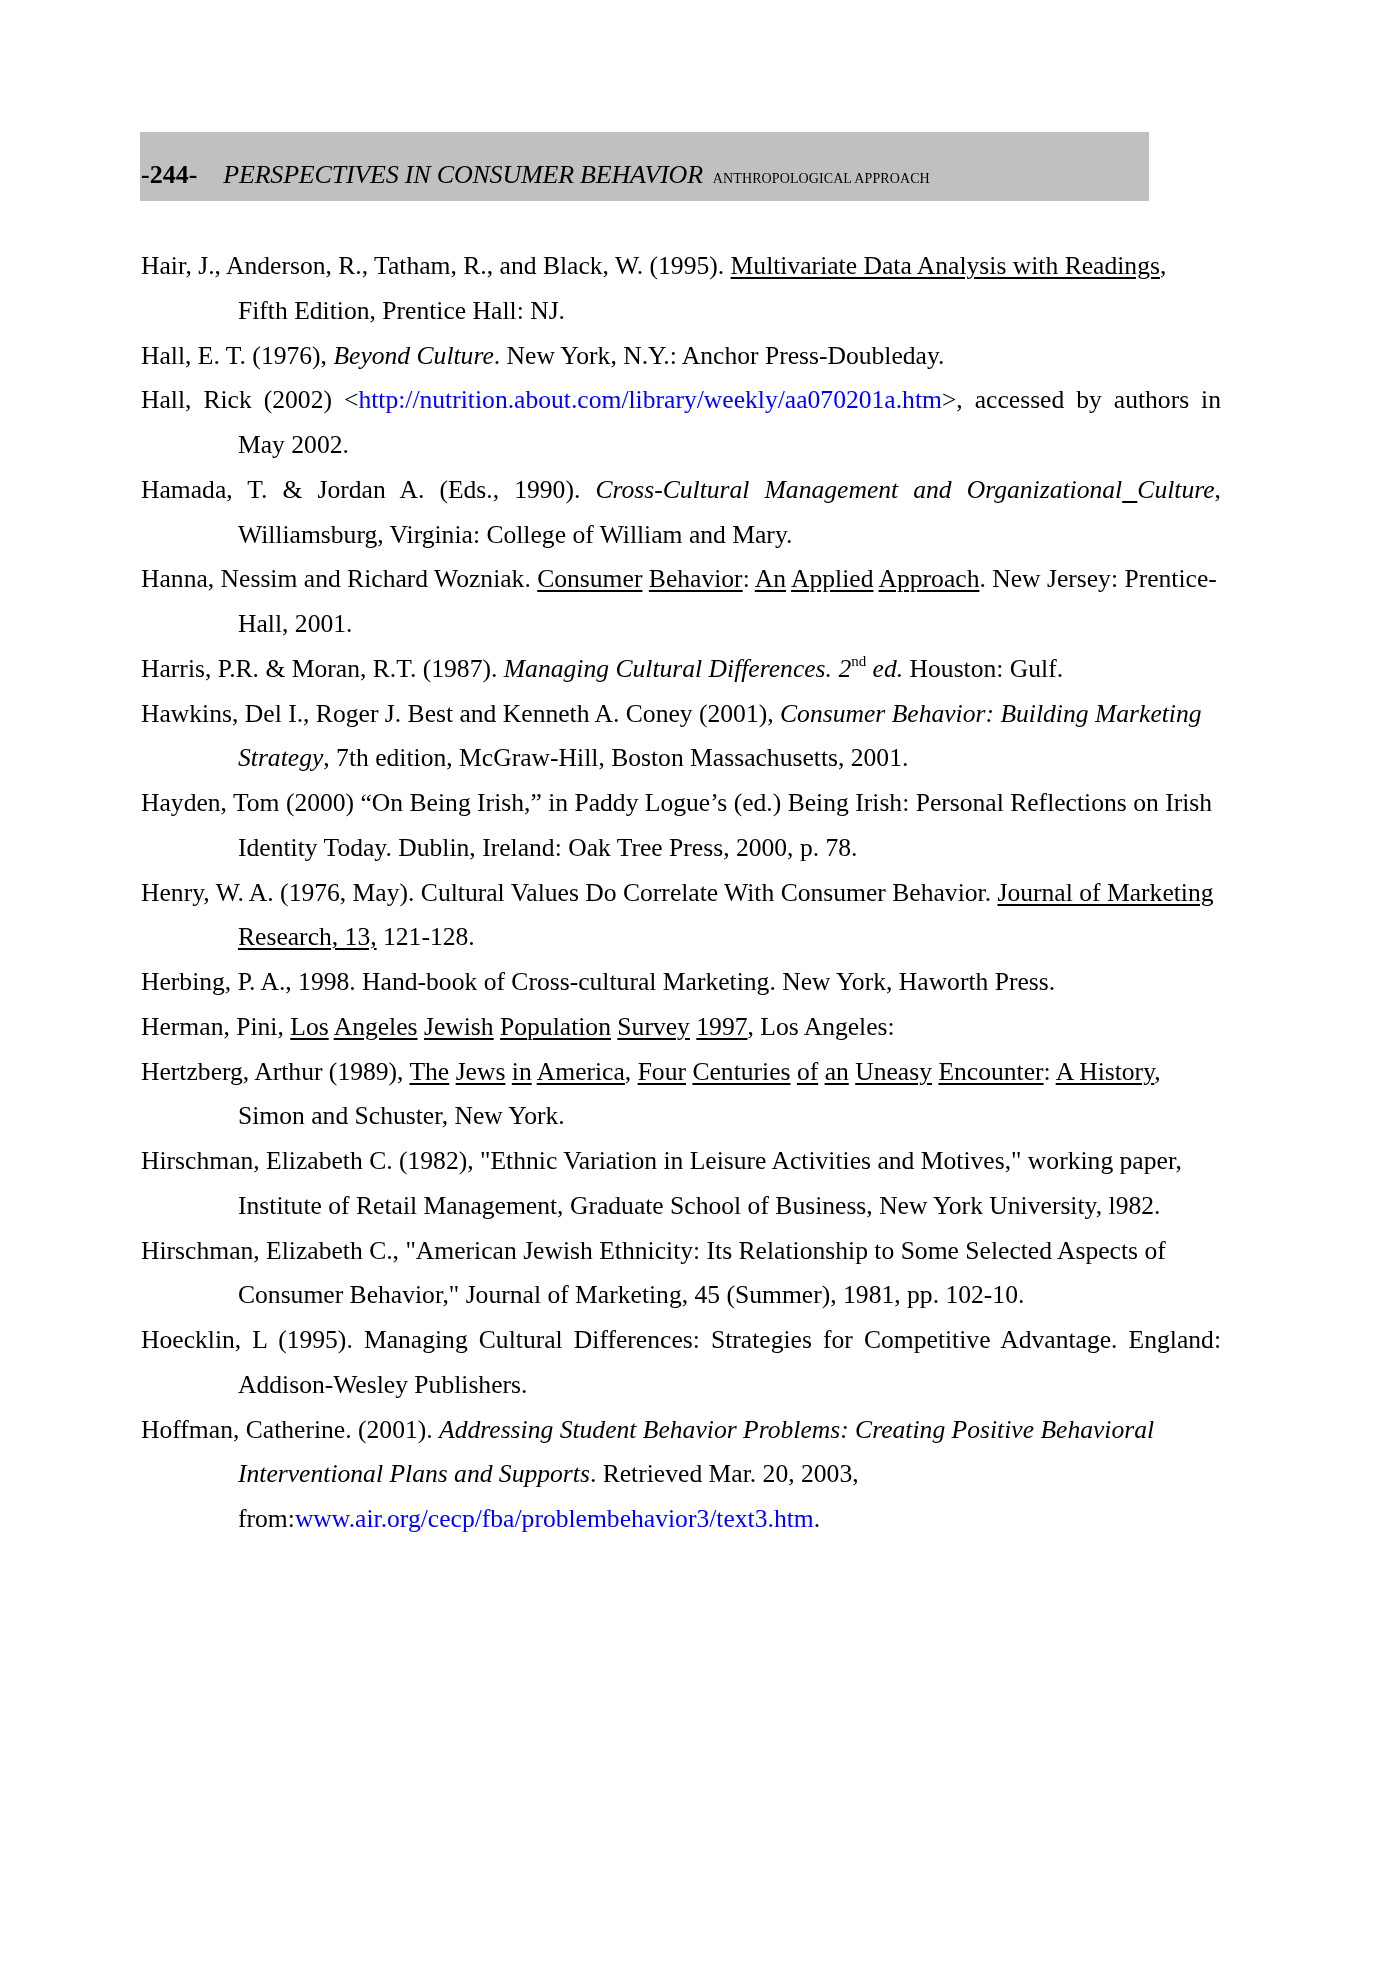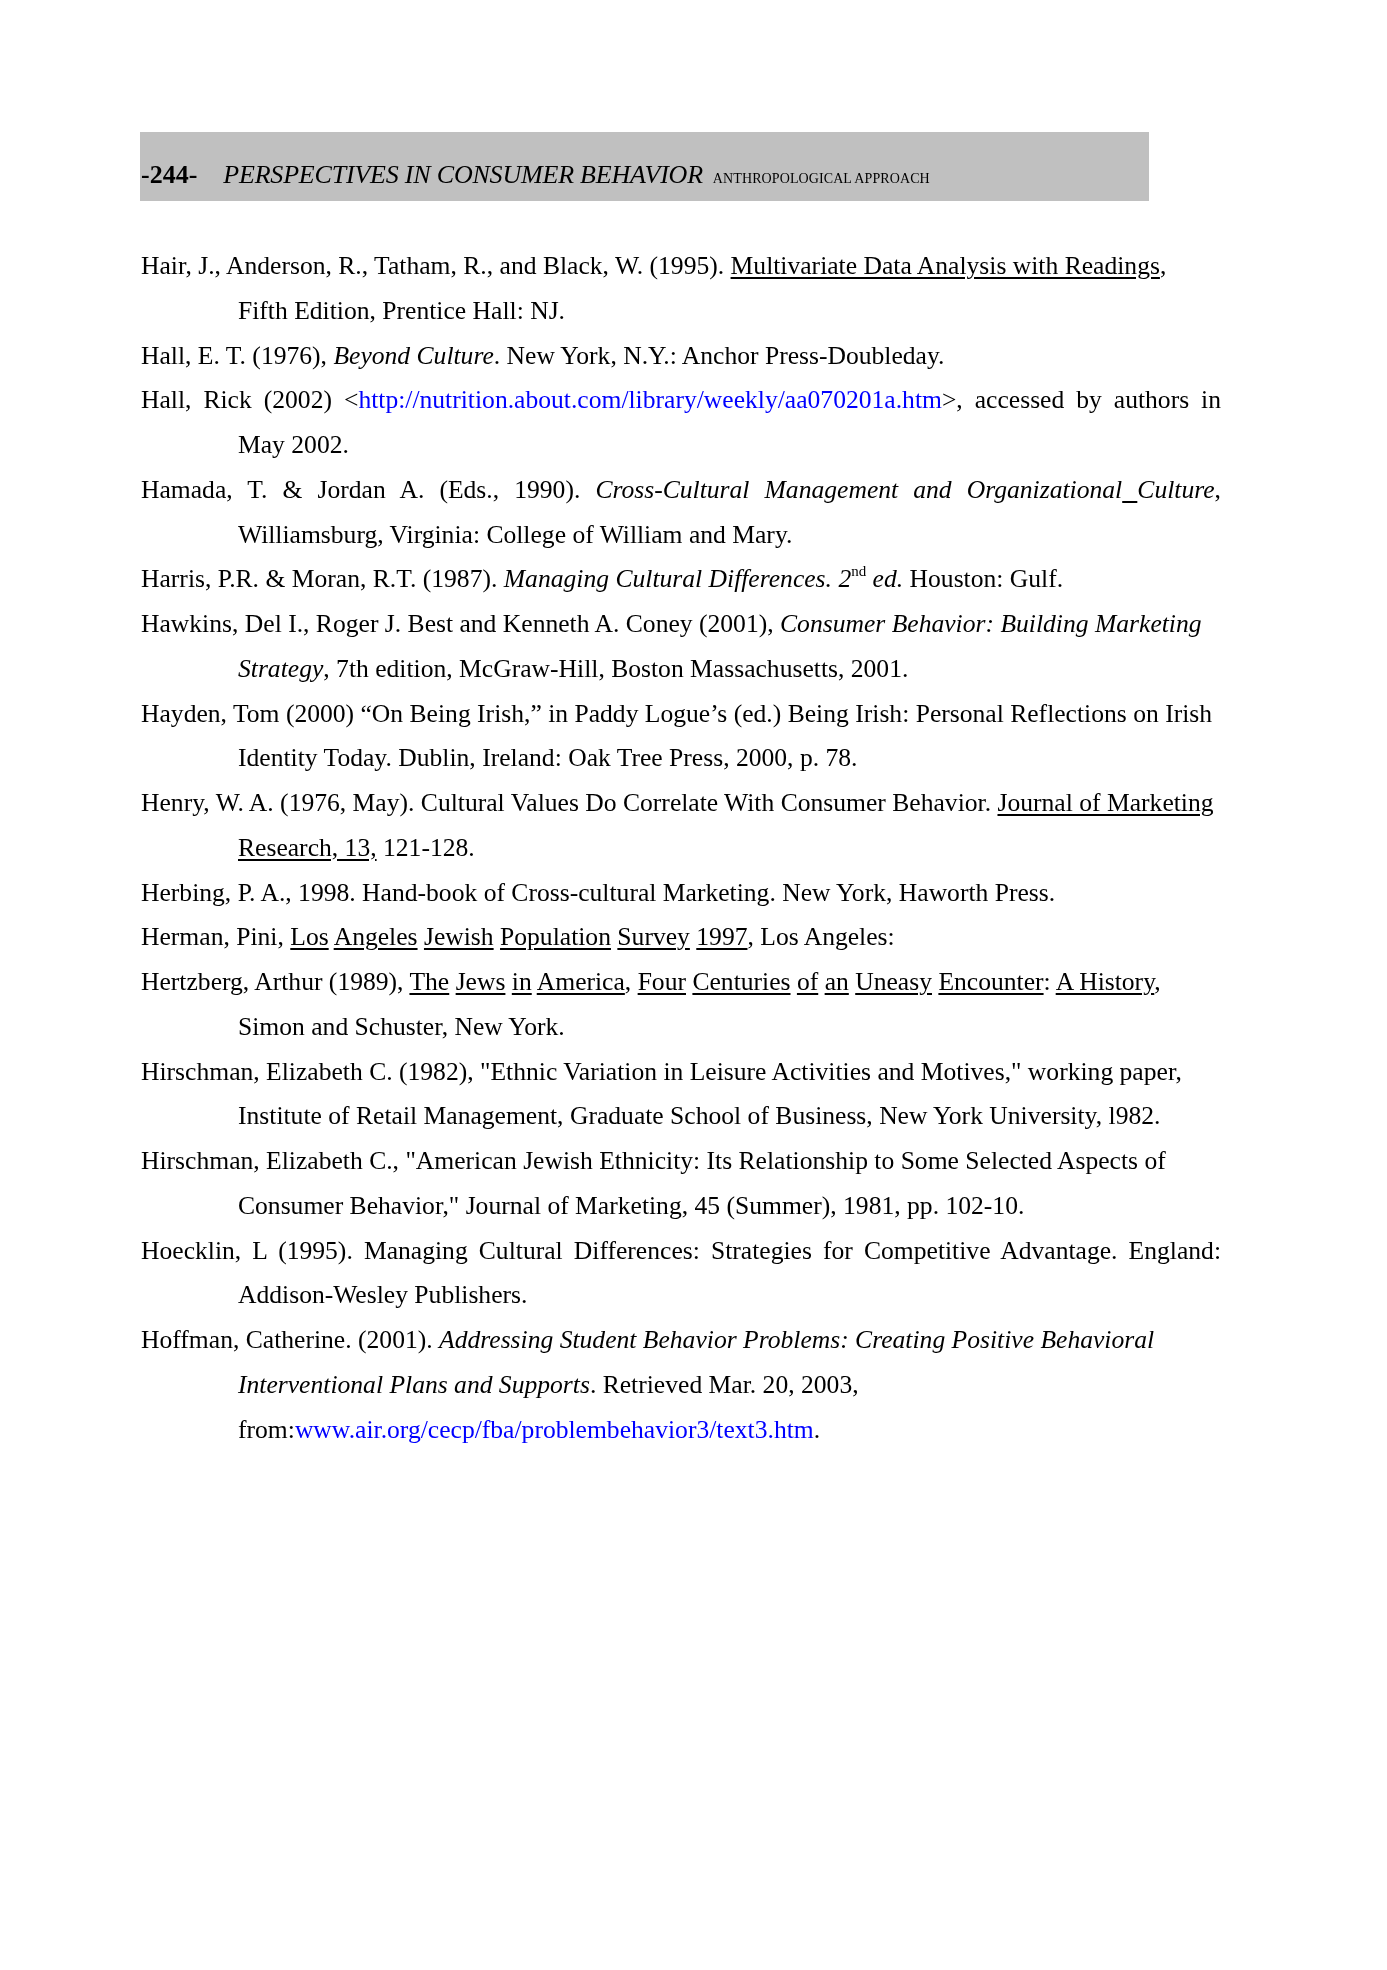--- a/index.html
+++ b/index.html
@@ -28,20 +28,21 @@
 <div class="header-band"></div>
 <div class="header-text">
   <span class="page-num">-244-</span><span class="book-title">PERSPECTIVES IN CONSUMER BEHAVIOR</span><span class="section-title">ANTHROPOLOGICAL APPROACH</span>
 </div>
 
 <div class="refs" id="refs">
     <p class="ref left"><span>Hair, J., Anderson, R., Tatham, R., and Black, W. (1995).  </span><span class="ul">Multivariate Data Analysis with Readings</span><span>, Fifth Edition, Prentice Hall: NJ.</span></p>
     <p class="ref left"><span>Hall, E. T. (1976), </span><span class="it">Beyond Culture</span><span>. New York, N.Y.: Anchor Press-Doubleday.</span></p>
     <p class="ref justify"><span>Hall, Rick (2002) &lt;</span><a class="link">http://nutrition.about.com/library/weekly/aa070201a.htm</a><span>&gt;, accessed by authors in May 2002.</span></p>
     <p class="ref justify"><span>Hamada, T. &amp; Jordan A. (Eds., 1990). </span><span class="it">Cross-Cultural Management and Organizational</span><span class="ul" style="white-space: pre;"> </span><span class="it">Culture</span><span>, Williamsburg, Virginia: College of William and Mary.</span></p>
+    <p class="ref left"><span>Hanna, Nessim and Richard Wozniak.  </span><span class="ul">Consumer</span><span> </span><span class="ul">Behavior</span><span>: </span><span class="ul">An</span><span> </span><span class="ul">Applied</span><span> </span><span class="ul">Approach</span><span>.  New Jersey: Prentice-Hall, 2001.</span></p>
     <p class="ref left"><span>Harris, P.R. &amp; Moran, R.T. (1987). </span><span class="it">Managing Cultural Differences. 2</span><sup>nd</sup><span class="it"> ed.</span><span> Houston: Gulf.</span></p>
     <p class="ref left"><span>Hawkins, Del I., Roger J. Best and Kenneth A. Coney (2001), </span><span class="it">Consumer Behavior:  Building Marketing Strategy</span><span>, 7th edition, McGraw-Hill, Boston Massachusetts, 2001.</span></p>
     <p class="ref left"><span>Hayden, Tom (2000)  “On Being Irish,” in Paddy Logue’s (ed.) Being Irish: Personal Reflections on Irish Identity Today.  Dublin, Ireland: Oak Tree Press, 2000, p. 78.</span></p>
     <p class="ref left"><span>Henry, W. A. (1976, May).  Cultural Values Do Correlate With Consumer Behavior.  </span><span class="ul">Journal of Marketing Research, 13,</span><span> 121-128.</span></p>
     <p class="ref left"><span>Herbing, P. A., 1998. Hand-book of Cross-cultural Marketing. New York, Haworth Press.</span></p>
     <p class="ref left"><span>Herman, Pini, </span><span class="ul">Los</span><span> </span><span class="ul">Angeles</span><span> </span><span class="ul">Jewish</span><span> </span><span class="ul">Population</span><span> </span><span class="ul">Survey</span><span> </span><span class="ul">1997</span><span>, Los Angeles:</span></p>
     <p class="ref left"><span>Hertzberg, Arthur (1989), </span><span class="ul">The</span><span> </span><span class="ul">Jews</span><span> </span><span class="ul">in</span><span> </span><span class="ul">America</span><span>, </span><span class="ul">Four</span><span> </span><span class="ul">Centuries</span><span> </span><span class="ul">of</span><span> </span><span class="ul">an</span><span> </span><span class="ul">Uneasy</span><span> </span><span class="ul">Encounter</span><span>: </span><span class="ul">A History</span><span>, Simon and Schuster, New York.</span></p>
     <p class="ref left"><span>Hirschman, Elizabeth C. (1982), "Ethnic Variation in Leisure Activities and Motives,"  working paper, Institute of Retail Management, Graduate School of Business, New York University, l982.</span></p>
     <p class="ref left"><span>Hirschman, Elizabeth C., "American Jewish Ethnicity:  Its Relationship to Some Selected Aspects of Consumer Behavior,"  Journal of Marketing, 45 (Summer), 1981, pp. 102-10.</span></p>
     <p class="ref justify"><span>Hoecklin, L (1995). Managing Cultural Differences: Strategies for Competitive Advantage. England: Addison-Wesley Publishers.</span></p>

